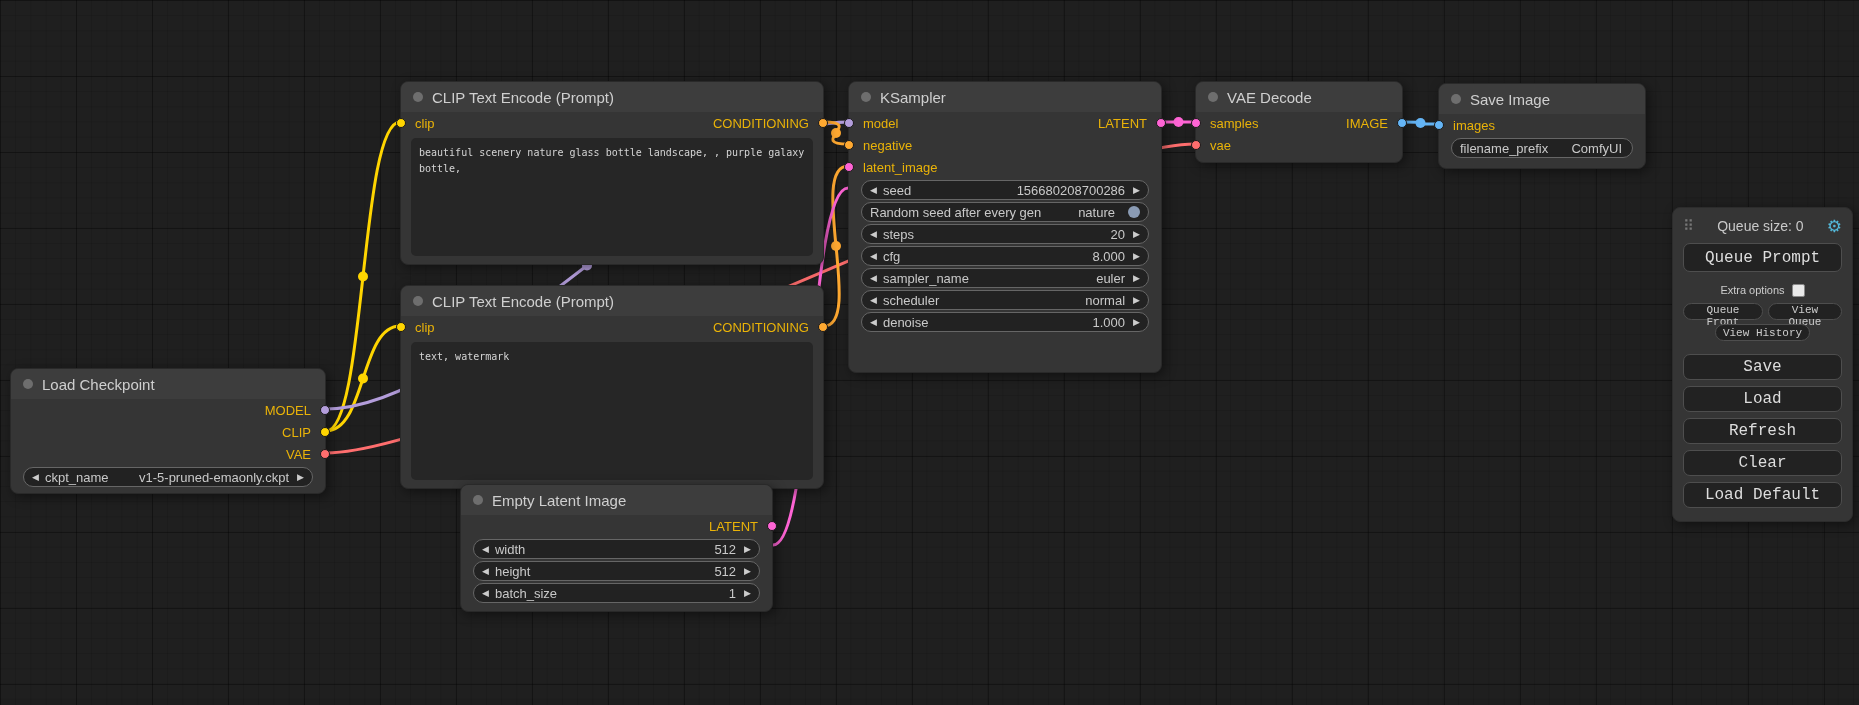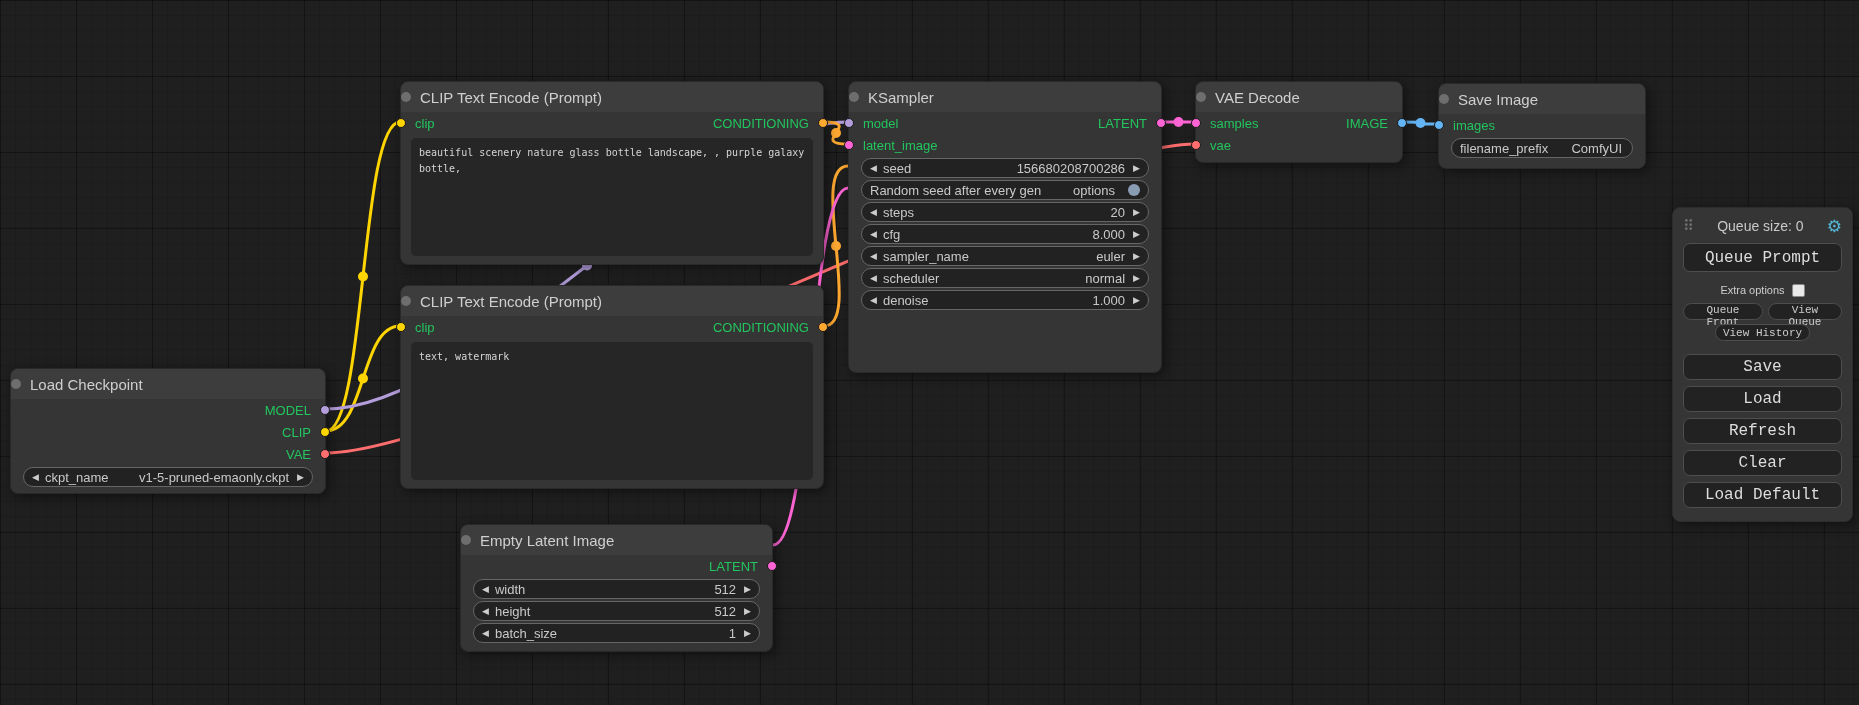--- a/index.html
+++ b/index.html
@@ -7,24 +7,24 @@
   #canvas{position:relative;width:1859px;height:705px;background-color:#1f1f1f;
     background-image:
       linear-gradient(rgba(0,0,0,.32) 1px,transparent 1px),
       linear-gradient(90deg,rgba(0,0,0,.32) 1px,transparent 1px),
       linear-gradient(rgba(0,0,0,.10) 1px,transparent 1px),
       linear-gradient(90deg,rgba(0,0,0,.10) 1px,transparent 1px);
     background-size:76px 76px,76px 76px,15.2px 15.2px,15.2px 15.2px;}
   #wires{position:absolute;left:0;top:0;z-index:1;pointer-events:none}
   .node{position:absolute;z-index:2;background:#353535;border-radius:8px;border:1px solid #292929;
         box-shadow:3px 3px 12px rgba(0,0,0,.45);color:#c9c9c9}
-  .ntitle{height:30px;display:flex;align-items:center;gap:9px;padding:0 0;background:#3d3d3d;
+  .ntitle{height:30px;display:flex;align-items:center;gap:9px;padding:0 12px;background:#3d3d3d;
           border-radius:7px 7px 0 0;font-size:15px;color:#cfcfcf;white-space:nowrap}
   .ndot{width:10px;height:10px;border-radius:50%;background:#6e6e6e;flex:none}
-  .srow{position:relative;height:22px;display:flex;align-items:center;padding:0 14px;font-size:13px;color:#22c55e}
+  .srow{position:relative;height:22px;display:flex;align-items:center;padding:0 14px;font-size:13px;color:#eab308}
   .srow .in{margin-right:auto}
   .srow .out{margin-left:auto}
   .pdot{position:absolute;width:10px;height:10px;border-radius:50%;top:50%;transform:translateY(-50%);
         border:1px solid #1a1a1a;background:#888}
   .pdot.l{left:-5px}.pdot.r{right:-5px}
   .widget{height:20px;margin:2px 12px;background:#222;border:1px solid #666;border-radius:10px;
           display:flex;align-items:center;padding:0 8px;font-size:13px;color:#c9c9c9;gap:6px;white-space:nowrap}
   .widget .wval{margin-left:auto;padding-right:2px}
   .arrow{font-size:9px;color:#ccc;flex:none;line-height:1}
   .ta{display:block;width:calc(100% - 20px);margin:4px 10px;background:#262626;border:none;border-radius:5px;
@@ -120,21 +120,21 @@
     </div>
     <div class="srow">
       <span class="pdot l" style="background: rgb(255, 213, 0);"></span>
       <span class="in">clip</span>
       <span class="out">CONDITIONING</span>
       <span class="pdot r" style="background: rgb(255, 169, 49);"></span>
     </div>
     <textarea class="ta" style="height: 138px;">text, watermark</textarea>
   </div>
 
-  <div class="node" style="left:460px;top:524px;width:313px;height:128px">
+  <div class="node" style="left:460px;top:484px;width:313px;height:128px">
     <div class="ntitle">
       <span class="ndot"></span>
       <span>Empty Latent Image</span>
     </div>
     <div class="srow">
       <span class="out">LATENT</span>
       <span class="pdot r" style="background: rgb(255, 100, 213);"></span>
     </div>
     <div class="widget">
       <span class="arrow">◀</span>
@@ -161,32 +161,36 @@
       <span class="ndot"></span>
       <span>KSampler</span>
     </div>
     <div class="srow">
       <span class="pdot l" style="background: rgb(179, 157, 219);"></span>
       <span class="in">model</span>
       <span class="out">LATENT</span>
       <span class="pdot r" style="background: rgb(255, 100, 213);"></span>
     </div>
     <div class="srow">
+      <span class="pdot l" style="background: rgb(255, 169, 49);"></span>
+      <span class="in">negative</span>
+    </div>
+    <div class="srow">
       <span class="pdot l" style="background: rgb(255, 100, 213);"></span>
       <span class="in">latent_image</span>
     </div>
     <div class="widget">
       <span class="arrow">◀</span>
       <span class="wname">seed</span>
       <span class="wval">156680208700286</span>
       <span class="arrow">▶</span>
     </div>
     <div class="widget">
       <span class="wname">Random seed after every gen</span>
-      <span class="wval">options</span>
+      <span class="wval">nature</span>
       <span class="toggle-dot" style="background: rgb(138, 155, 180);"></span>
     </div>
     <div class="widget">
       <span class="arrow">◀</span>
       <span class="wname">steps</span>
       <span class="wval">20</span>
       <span class="arrow">▶</span>
     </div>
     <div class="widget">
       <span class="arrow">◀</span>

